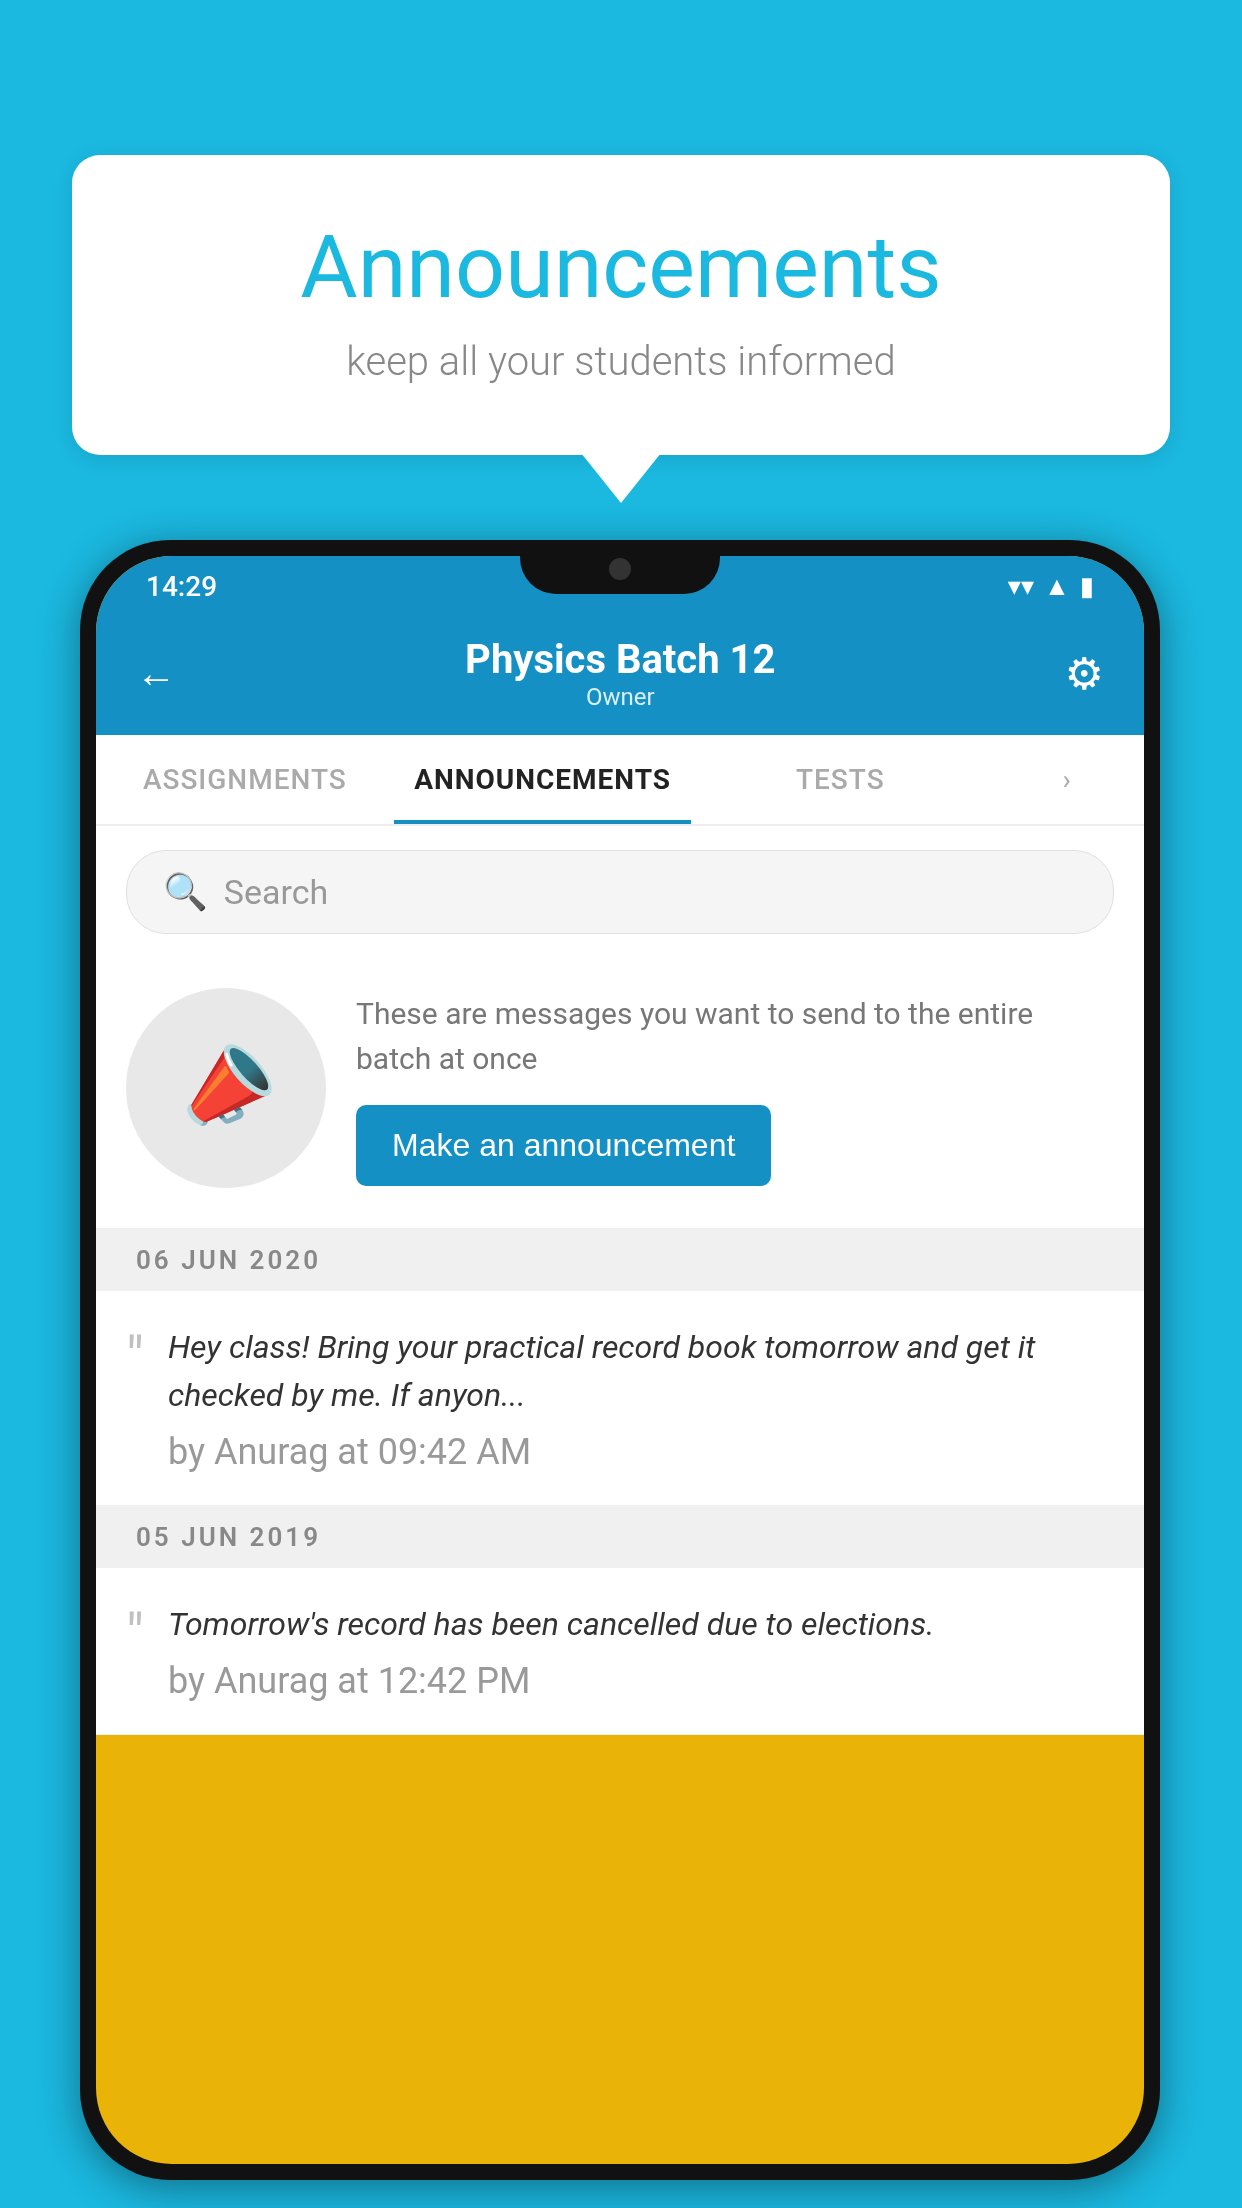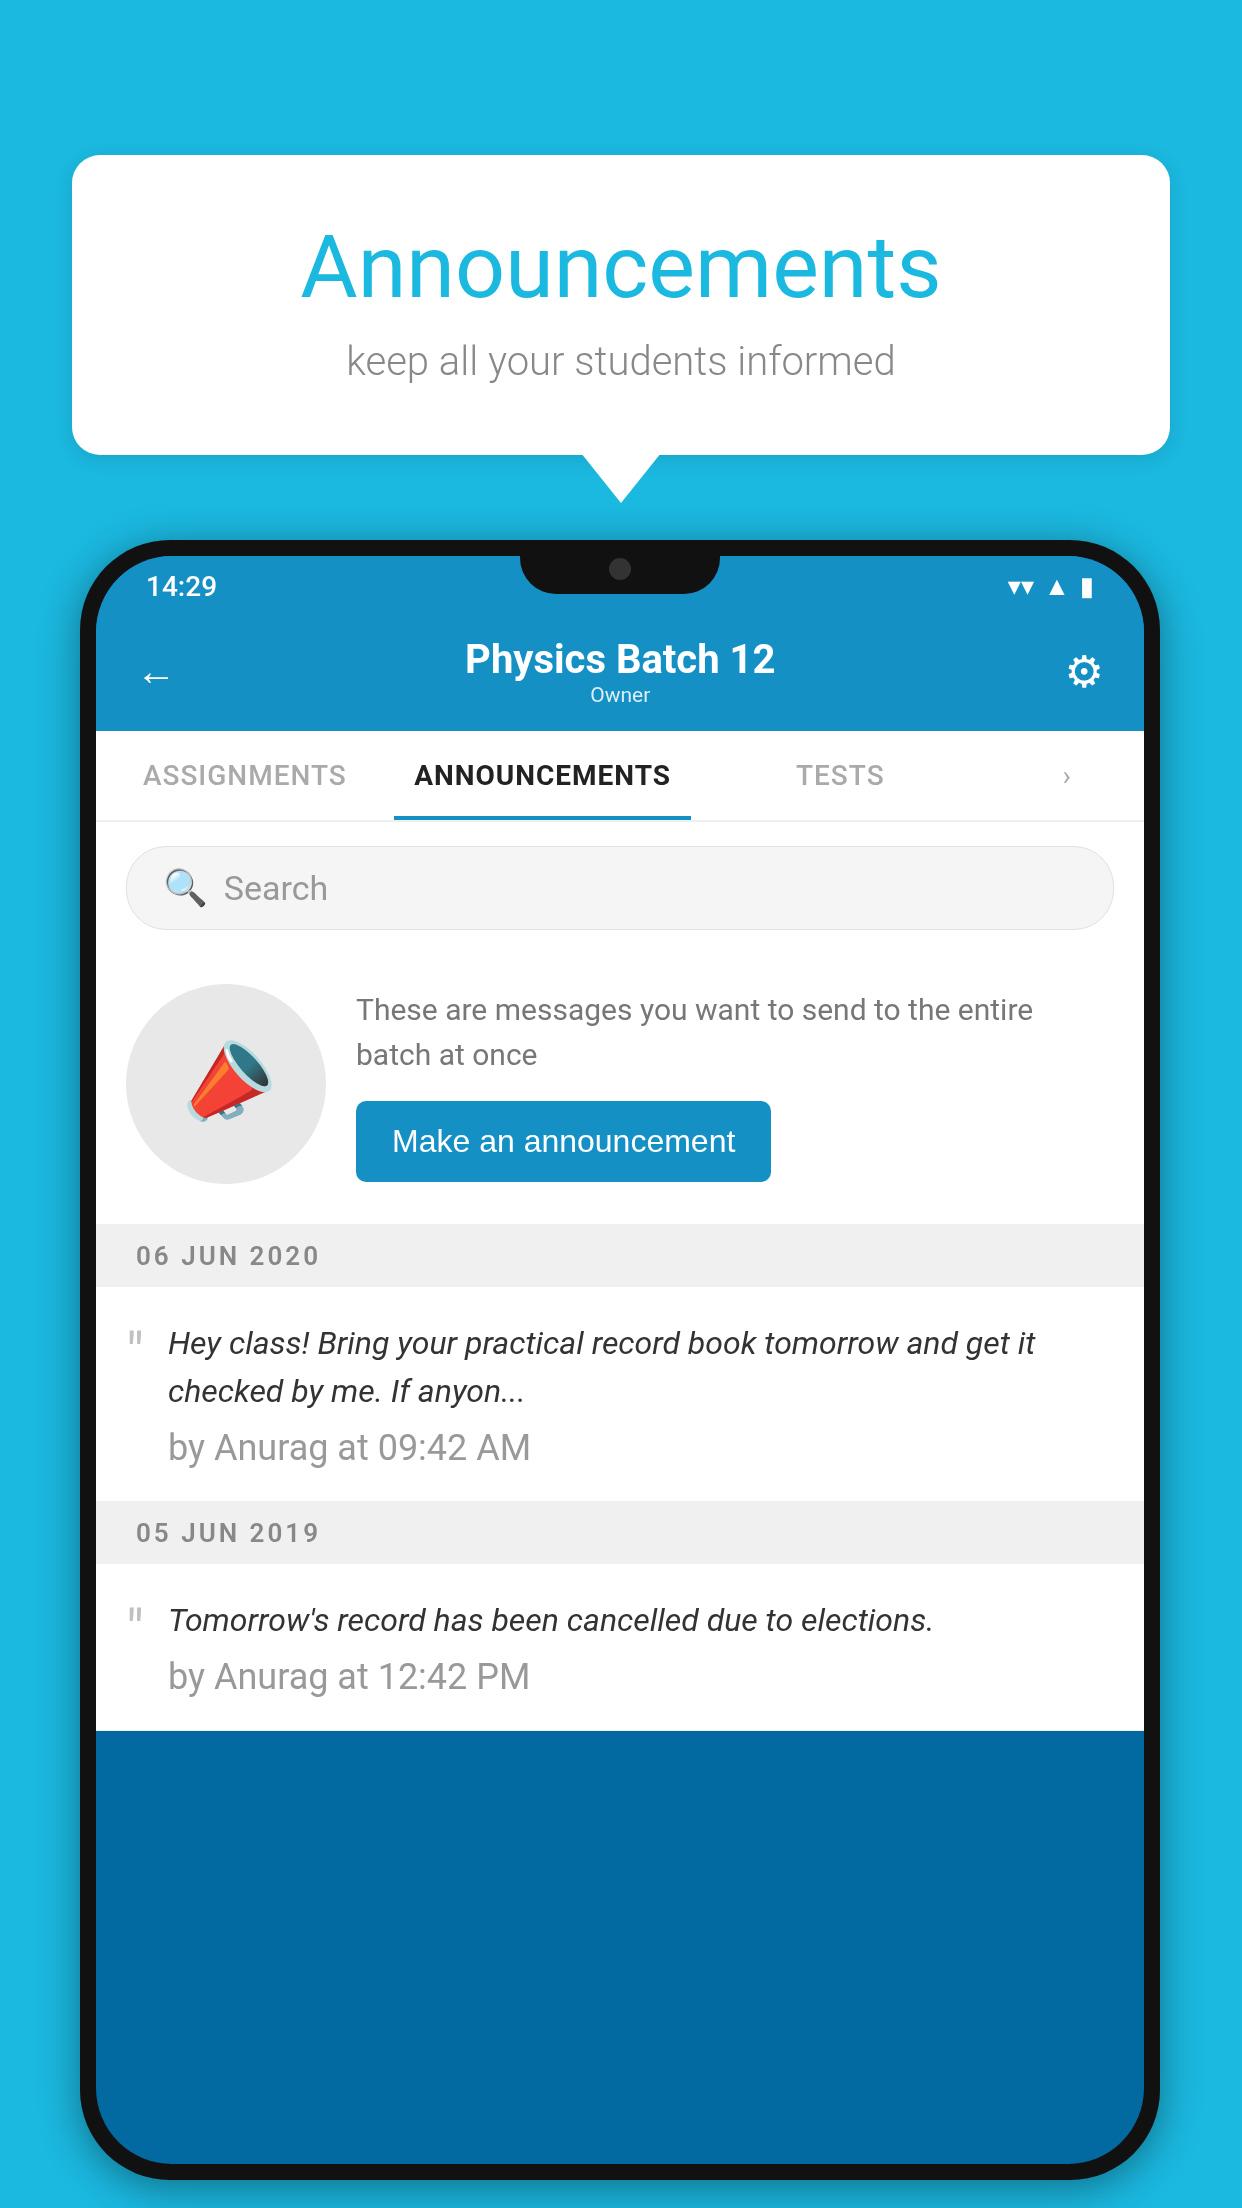--- a/index.html
+++ b/index.html
@@ -69,21 +69,21 @@
       overflow: hidden;
     }
 
     
     .phone-screen {
       position: absolute;
       top: 16px;
       left: 16px;
       right: 16px;
       bottom: 16px;
-      background: #0369a1;
+      background: #eab308;
       border-radius: 76px;
       overflow: hidden;
     }
 
     
     .notch {
       position: absolute;
       top: 0;
       left: 50%;
       transform: translateX(-50%);
@@ -154,21 +154,21 @@
     }
 
     .header-title {
       color: white;
       font-size: 40px;
       font-weight: 700;
     }
 
     .header-subtitle {
       color: rgba(255,255,255,0.85);
-      font-size: 21px;
+      font-size: 24px;
     }
 
     .settings-icon {
       color: white;
       font-size: 44px;
       cursor: pointer;
     }
 
     
     .tabs-bar {

